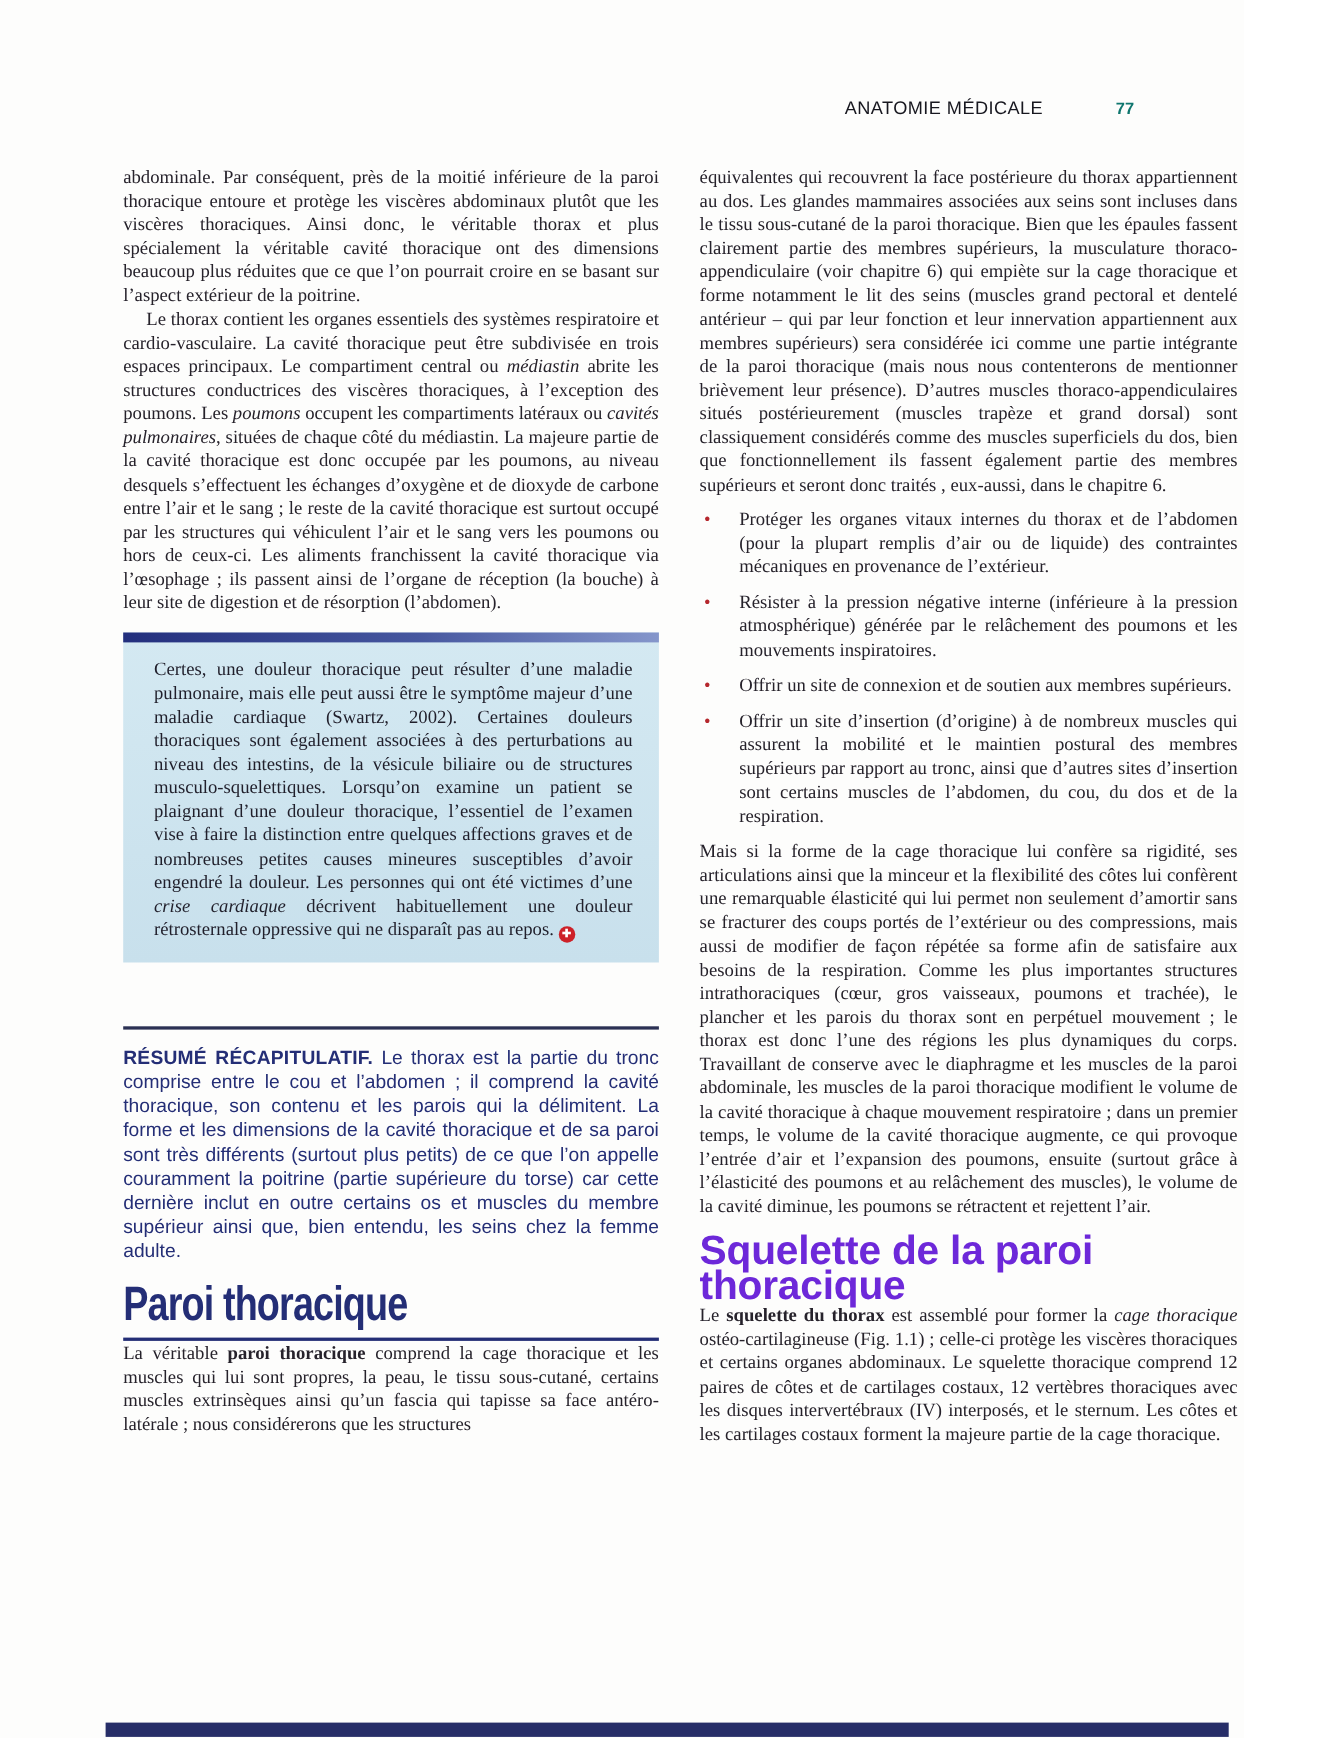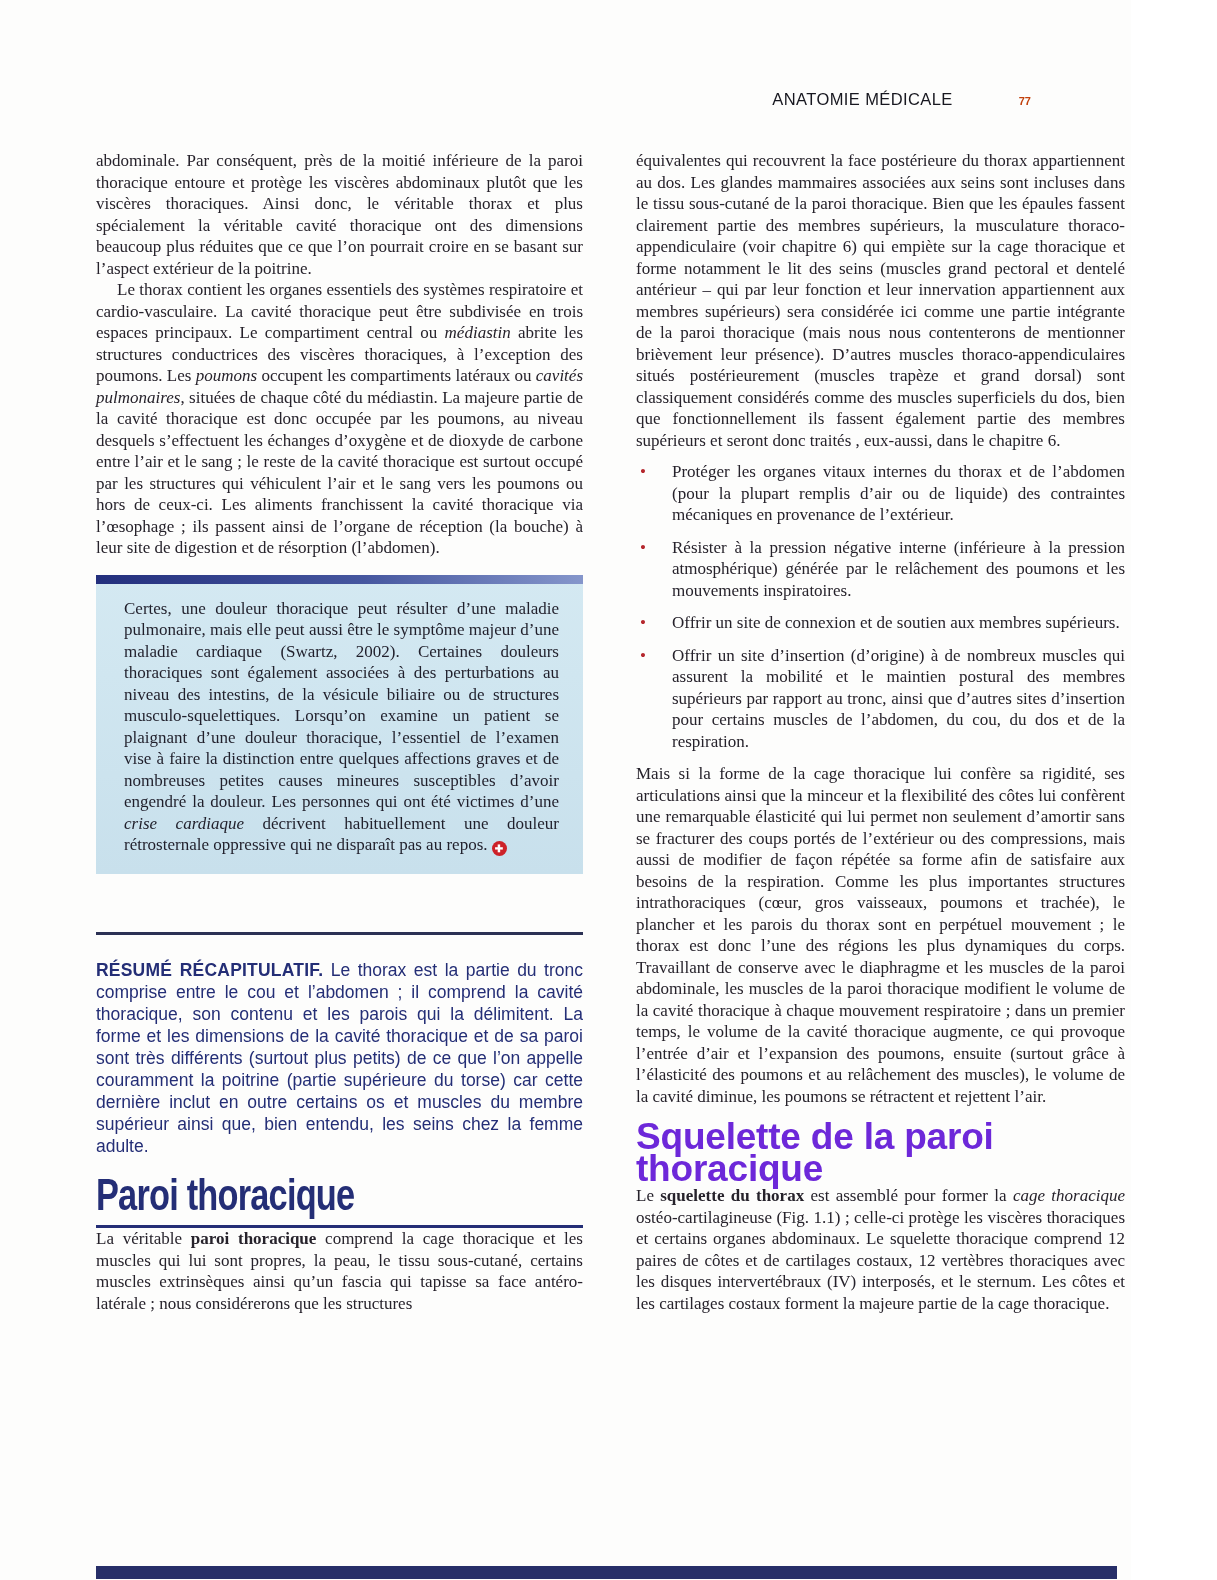--- a/index.html
+++ b/index.html
@@ -11,25 +11,25 @@
     color:#26222b;
     overflow:hidden;
   }
   
   .running-head{
     position:absolute;top:90px;right:100px;
     display:flex;align-items:baseline;
     font-family:"Liberation Sans",sans-serif;
   }
   .running-title{font-size:16.5px;letter-spacing:.4px;color:#17171f;}
-  .page-number{font-size:11px;font-weight:700;color:#c2410c;margin-left:66px;}
+  .page-number{font-size:15px;font-weight:700;color:#0f766e;margin-left:66px;}
 
   
   .col{position:absolute;top:150px;width:487px;}
-  .col-left{left:96px;}
+  .col-left{left:112px;}
   .col-right{left:636px;width:489px;}
 
   p.body{
     margin:0;
     font-size:17px;line-height:21.5px;
     text-align:justify;
     hyphens:none;
   }
   p.ind{text-indent:21px;}
   i{font-style:italic;}
@@ -57,21 +57,21 @@
     background:#cd2128;color:#ffffff;
     font-size:10px;line-height:15px;text-align:center;
     font-family:"Liberation Sans",sans-serif;font-weight:700;
     vertical-align:-2px;margin-left:4px;
   }
 
   
   .summary-block{
     margin-top:58px;
     border-top:3px solid #2b3154;
-    padding-top:24px;
+    padding-top:14px;
     font-family:"Liberation Sans",sans-serif;
     font-size:17.5px;line-height:22px;
     color:#242e76;text-align:justify;
   }
   .summary-block p{margin:0;}
   .summary-lead{font-weight:700;letter-spacing:.2px;}
 
   
   .heading-wrap{
     margin-top:16px;
@@ -162,21 +162,21 @@
         <li>
           <span class="dot">•</span>
           <span class="btxt">Résister à la pression négative interne (inférieure à la pression atmosphérique) générée par le relâchement des poumons et les mouvements inspiratoires.</span>
         </li>
         <li>
           <span class="dot">•</span>
           <span class="btxt">Offrir un site de connexion et de soutien aux membres supérieurs.</span>
         </li>
         <li>
           <span class="dot">•</span>
-          <span class="btxt">Offrir un site d’insertion (d’origine) à de nombreux muscles qui assurent la mobilité et le maintien postural des membres supérieurs par rapport au tronc, ainsi que d’autres sites d’insertion pour certains muscles de l’abdomen, du cou, du dos et de la respiration.</span>
+          <span class="btxt">Offrir un site d’insertion (d’origine) à de nombreux muscles qui assurent la mobilité et le maintien postural des membres supérieurs par rapport au tronc, ainsi que d’autres sites d’insertion sont certains muscles de l’abdomen, du cou, du dos et de la respiration.</span>
         </li>
       </ul>
 
     <p class="body mt14">Mais si la forme de la cage thoracique lui confère sa rigidité, ses articulations ainsi que la minceur et la flexibilité des côtes lui confèrent une remarquable élasticité qui lui permet non seulement d’amortir sans se fracturer des coups portés de l’extérieur ou des compressions, mais aussi de modifier de façon répétée sa forme afin de satisfaire aux besoins de la respiration. Comme les plus importantes structures intrathoraciques (cœur, gros vaisseaux, poumons et trachée), le plancher et les parois du thorax sont en perpétuel mouvement ; le thorax est donc l’une des régions les plus dynamiques du corps. Travaillant de conserve avec le diaphragme et les muscles de la paroi abdominale, les muscles de la paroi thoracique modifient le volume de la cavité thoracique à chaque mouvement respiratoire ; dans un premier temps, le volume de la cavité thoracique augmente, ce qui provoque l’entrée d’air et l’expansion des poumons, ensuite (surtout grâce à l’élasticité des poumons et au relâchement des muscles), le volume de la cavité diminue, les poumons se rétractent et rejettent l’air.</p>
 
     <h2 class="h-red">Squelette de la paroi thoracique</h2>
     <p class="body p-after-red">Le <b>squelette du thorax</b> est assemblé pour former la <i>cage thoracique</i> ostéo-cartilagineuse (Fig. 1.1) ; celle-ci protège les viscères thoraciques et certains organes abdominaux. Le squelette thoracique comprend 12 paires de côtes et de cartilages costaux, 12 vertèbres thoraciques avec les disques intervertébraux (IV) interposés, et le sternum. Les côtes et les cartilages costaux forment la majeure partie de la cage thoracique.</p>
   </div>
 
   <div class="bottom-rule"></div>

